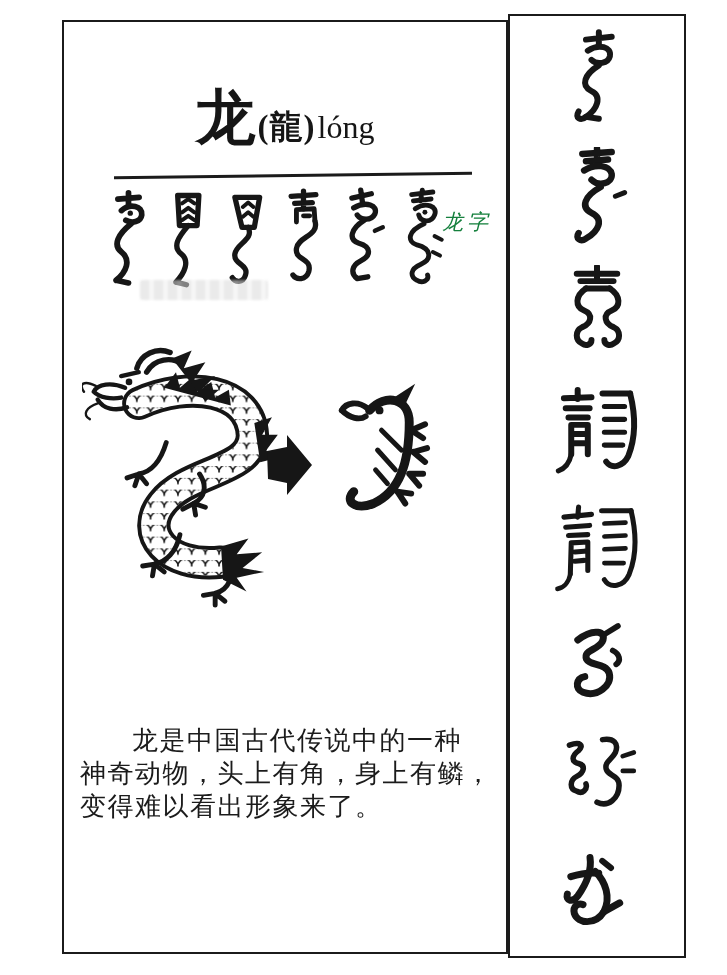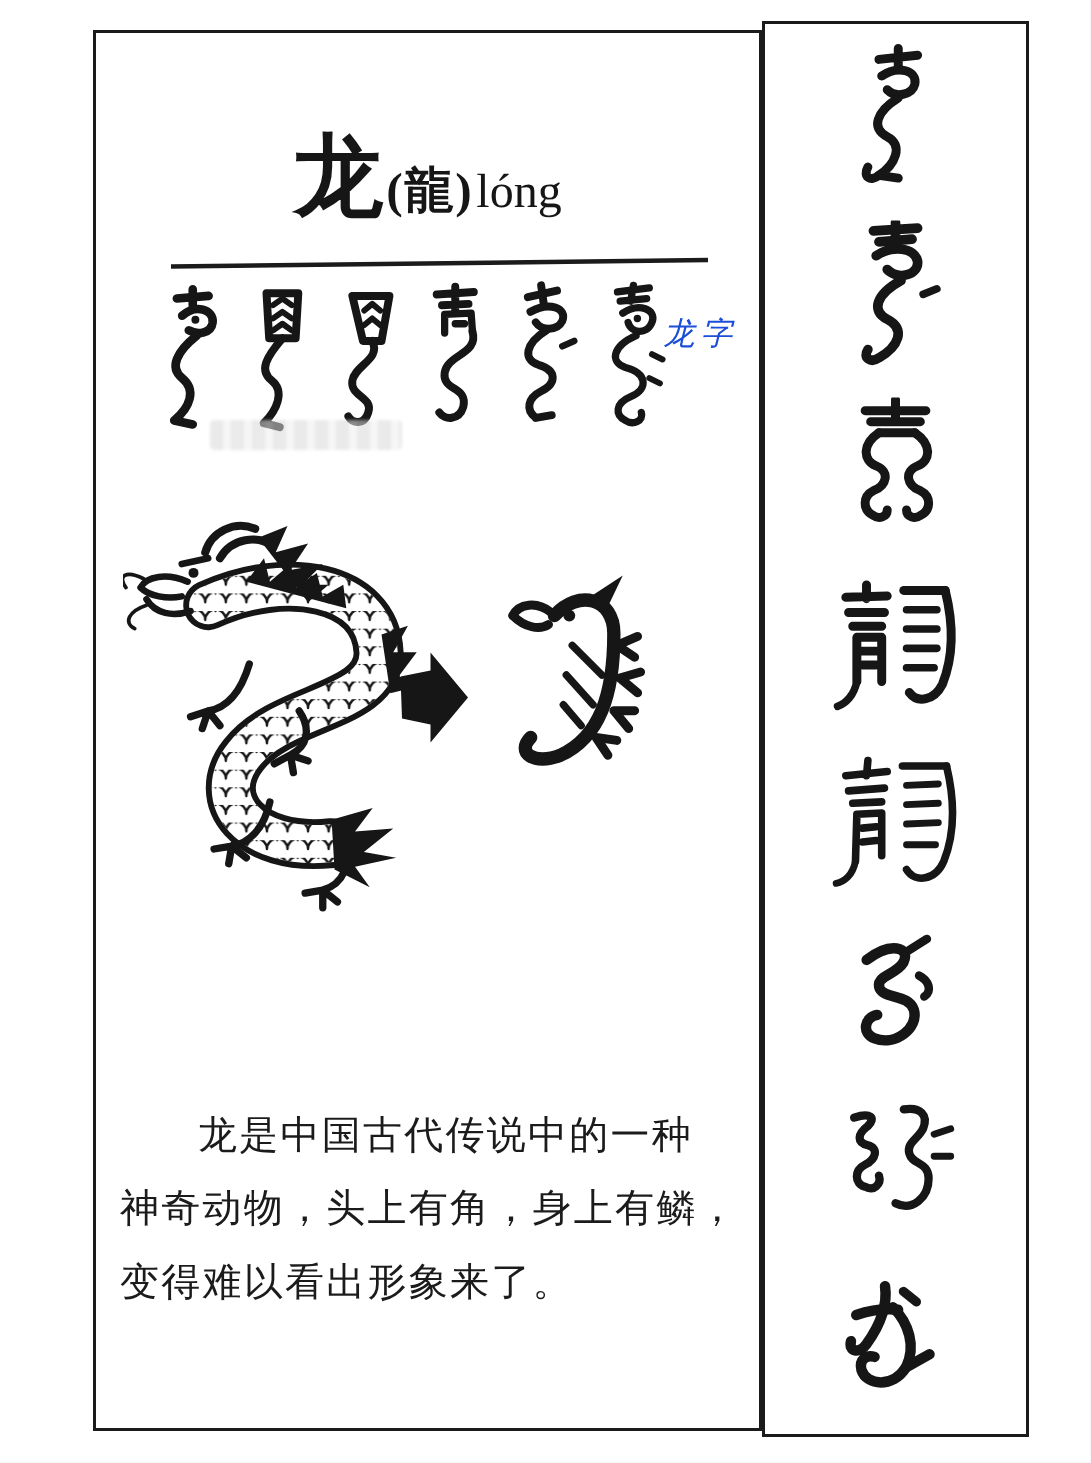--- a/index.html
+++ b/index.html
@@ -30,35 +30,35 @@
     position:absolute; left:50px; top:152px; width:358px; height:3px;
     background:#1b1b1b; transform:rotate(-0.7deg);
   }
   .glyph-row {
     position:absolute; left:38px; top:162px; width:345px; height:118px;
     display:flex; justify-content:space-between; align-items:flex-start;
   }
   .glyph-row svg { display:block; }
   .glyph-label {
     position:absolute; left:378px; top:186px; font-size:21px; letter-spacing:4px;
-    font-style:italic; color:#1d4ed8;
+    font-style:italic; color:#15803d;
   }
   .watermark {
     position:absolute; left:76px; top:258px; width:128px; height:20px;
     background:repeating-linear-gradient(90deg,#d9d9d9 0 9px,#efefef 9px 14px);
     opacity:.55; filter:blur(1.2px); border-radius:3px;
   }
   .dragon-art   { position:absolute; left:18px;  top:300px; }
   .evo-arrow    { position:absolute; left:203px; top:410px; }
   .pictograph   { position:absolute; left:266px; top:356px; }
   .paragraph {
     position:absolute; left:16px; top:702px; width:412px;
     font-size:26px; line-height:33px; letter-spacing:1.5px; color:#1b1b1b;
   }
-  .paragraph .line { white-space:nowrap;margin-top:16px; }
+  .paragraph .line { white-space:nowrap; }
   .paragraph .line.first { text-indent:2em; }
   .slot { display:flex; align-items:center; justify-content:center; }
   svg path, svg polyline { stroke-linecap:round; stroke-linejoin:round; }
 </style>
 </head>
 <body>
 
 <div class="page">
 
   <div class="main-box">

